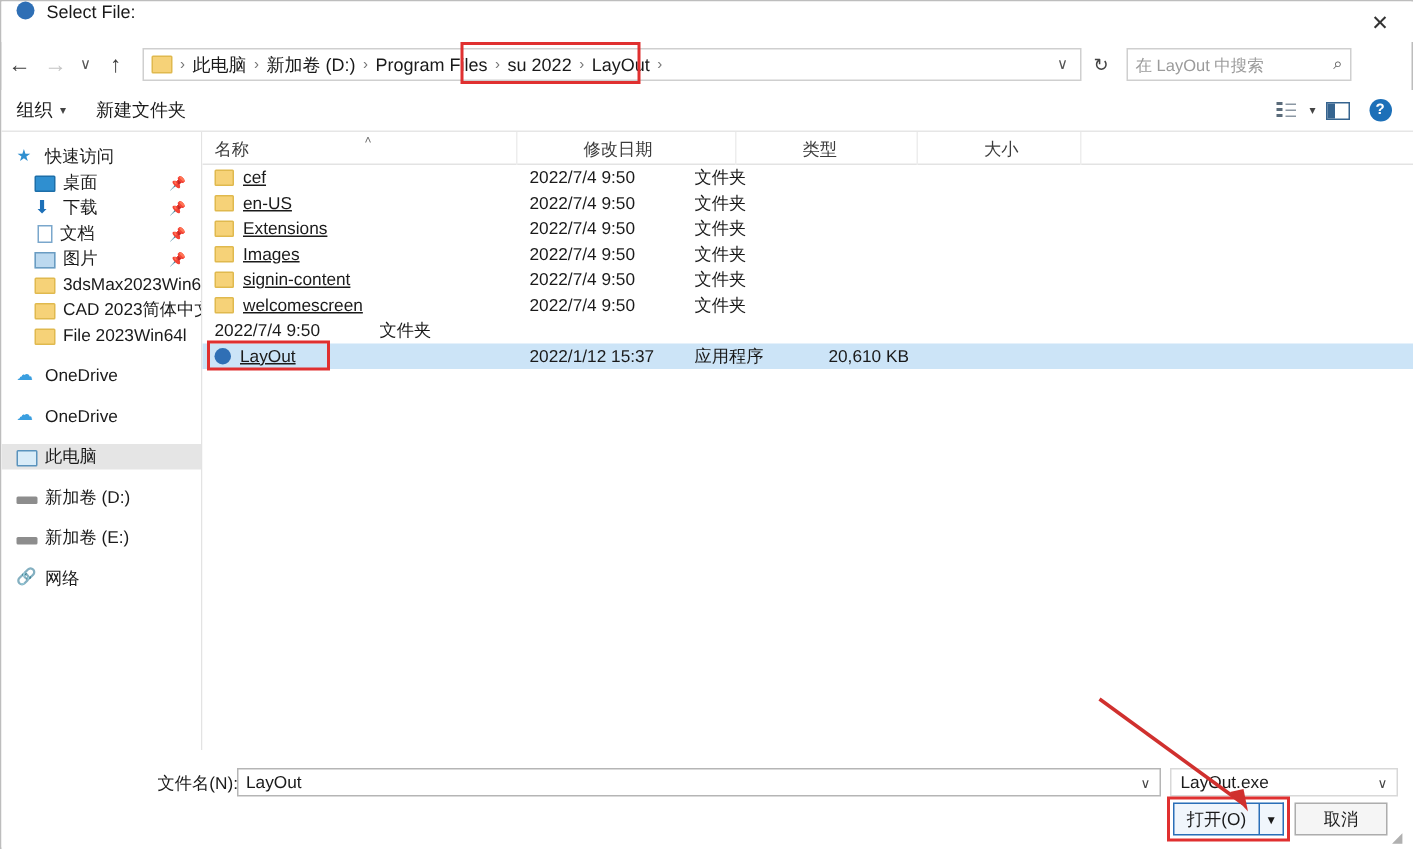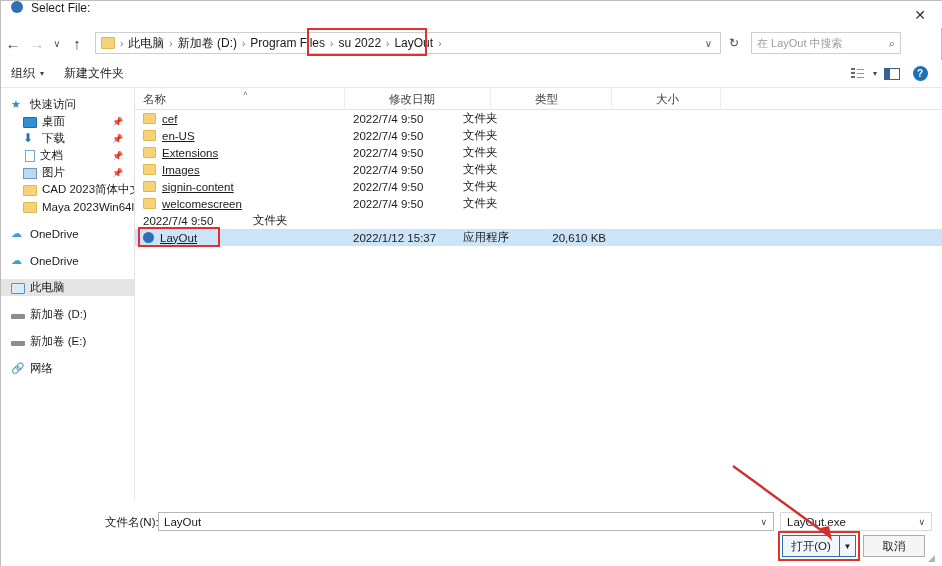--- a/index.html
+++ b/index.html
@@ -365,25 +365,29 @@
         <span>文档</span>
         <span class="pin">📌</span>
       </div>
       <div class="side-item indent">
         <span class="side-ico ico-pic"></span>
         <span>图片</span>
         <span class="pin">📌</span>
       </div>
       <div class="side-item indent">
         <span class="side-ico ico-folder"></span>
+        <span>3dsMax2023Win6</span>
+      </div>
+      <div class="side-item indent">
+        <span class="side-ico ico-folder"></span>
         <span>CAD 2023简体中文</span>
       </div>
       <div class="side-item indent">
         <span class="side-ico ico-folder"></span>
-        <span>Maya 2023Win64l</span>
+        <span>File 2023Win64l</span>
       </div>
 
       <div style="height:10px"></div>
       <div class="side-item">
         <span class="side-ico ico-cloud">☁</span>
         <span>OneDrive</span>
       </div>
       <div style="height:10px"></div>
       <div class="side-item">
         <span class="side-ico ico-cloud">☁</span>

